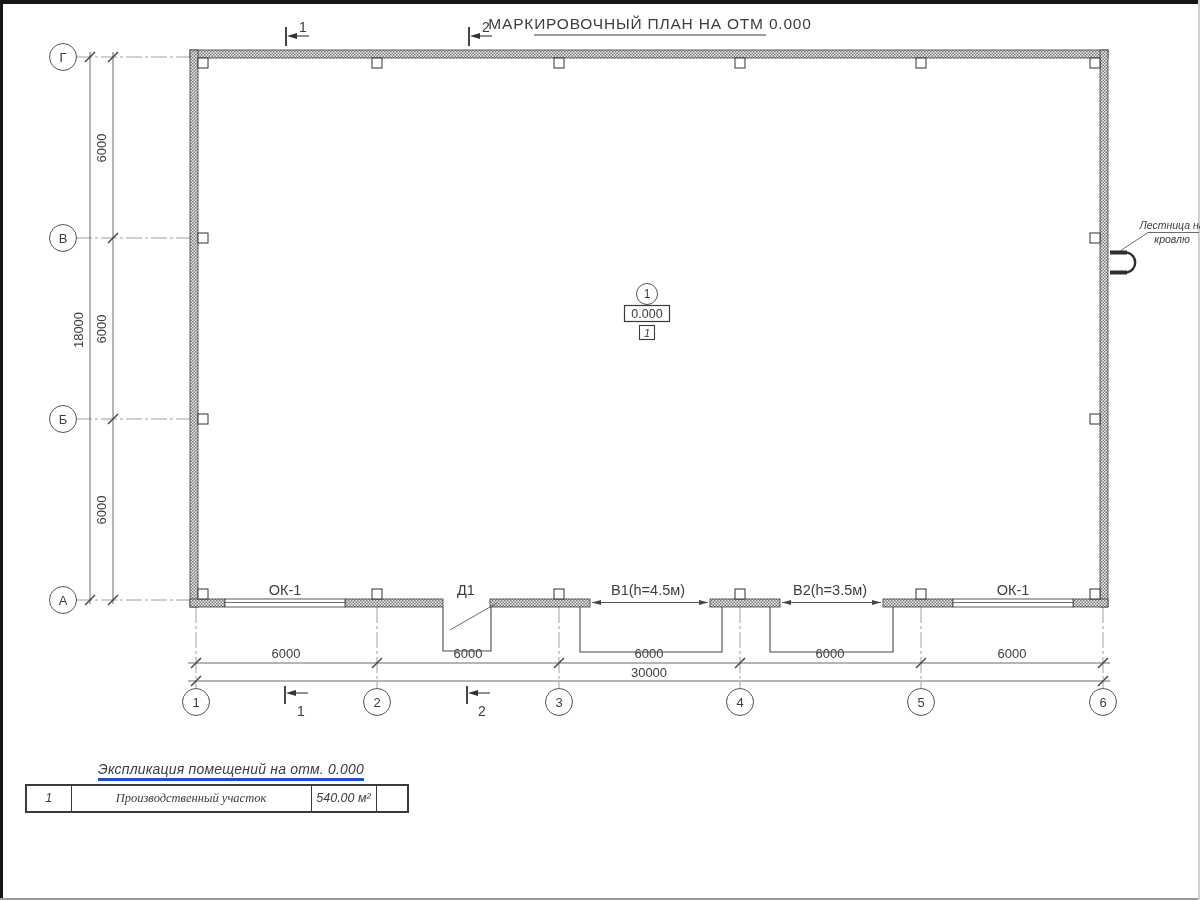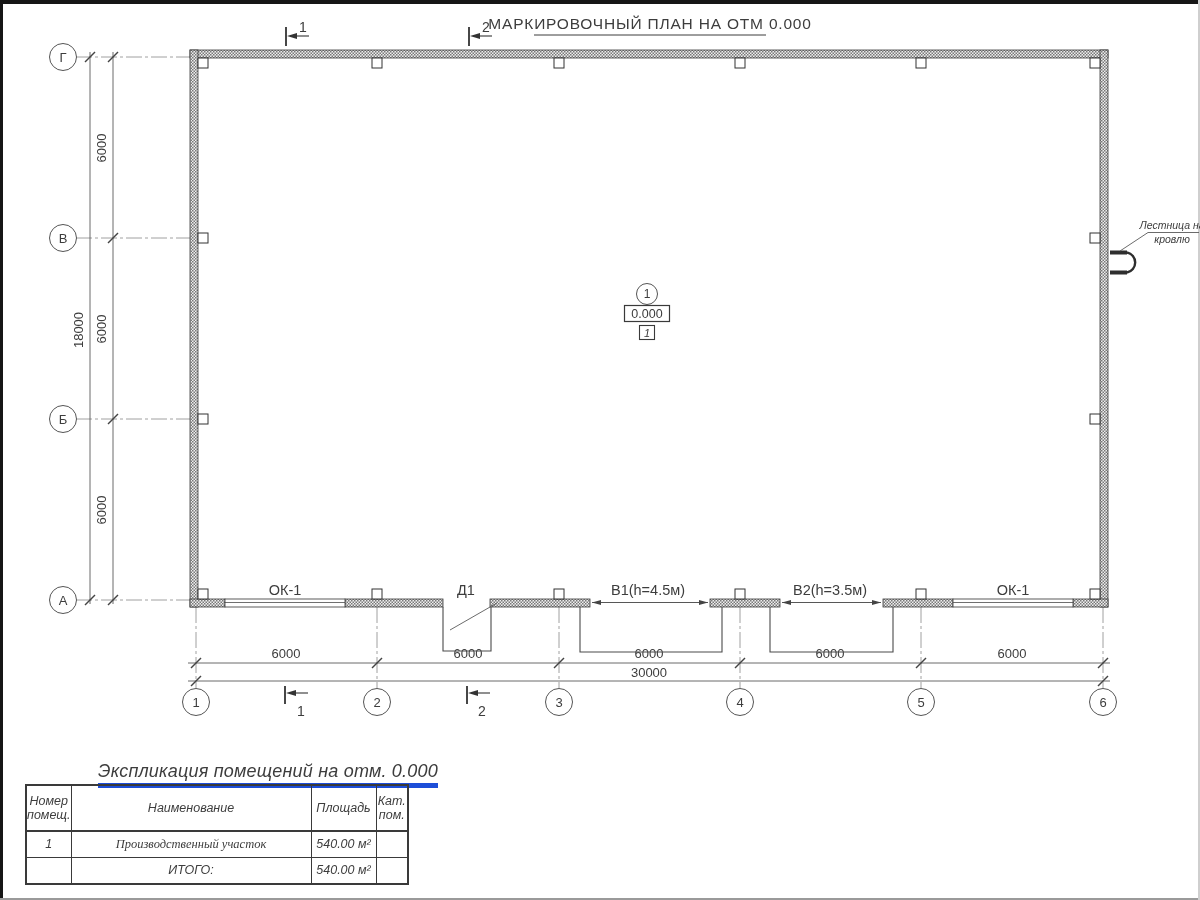--- a/index.html
+++ b/index.html
@@ -9,22 +9,22 @@
   }
   .edge{position:absolute;}
   .edge.top{left:0;top:0;width:1200px;height:4px;background:#161616;}
   .edge.left{left:0;top:0;width:3px;height:900px;background:#161616;}
   .edge.bottom{left:0;top:898px;width:1200px;height:2px;background:#9a9a9a;}
   .edge.right{left:1198px;top:0;width:2px;height:900px;background:#cfcfcf;}
 
   svg text{font-family:"Liberation Sans", sans-serif;fill:#3d3d3d;}
 
   .tbl-title{
-    position:absolute;left:98px;top:761px;font-size:18px;font-style:italic;
-    border-bottom:5px solid #1d4ed8;padding-bottom:1px;letter-spacing:.2px;
+    position:absolute;left:98px;top:761px;font-size:14px;font-style:italic;
+    border-bottom:3px solid #1d4ed8;padding-bottom:1px;letter-spacing:.2px;
   }
   table.expl{
     position:absolute;left:25px;top:784px;border-collapse:collapse;table-layout:fixed;
     width:382px;font-size:12.5px;font-style:italic;color:#3d3d3d;
   }
   table.expl th,table.expl td{
     border:1px solid #3a3a3a;font-weight:normal;line-height:1.15;
     text-align:center;vertical-align:middle;padding:0;overflow:hidden;
   }
   table.expl{border:2px solid #3a3a3a;}
@@ -240,32 +240,20 @@
 <div class="tbl-title">Экспликация помещений на отм. 0.000</div>
 
 <table class="expl">
   <colgroup>
       <col style="width:45px">
       <col style="width:240px">
       <col style="width:65px">
       <col style="width:32px">
     </colgroup>
   <tbody>
-      <tr class="hdr">
-    <th>Номер помещ.</th>
-    <th>Наименование</th>
-    <th>Площадь</th>
-    <th>Кат. пом.</th>
-  </tr>
   <tr class="row">
     <td>1</td>
     <td class="name-cell">Производственный участок</td>
     <td>540.00 м²</td>
     <td></td>
   </tr>
-  <tr class="row">
-    <td></td>
-    <td class="total-cell">ИТОГО:</td>
-    <td>540.00 м²</td>
-    <td></td>
-  </tr>
 </tbody>
   </table>
 
 </body></html>

